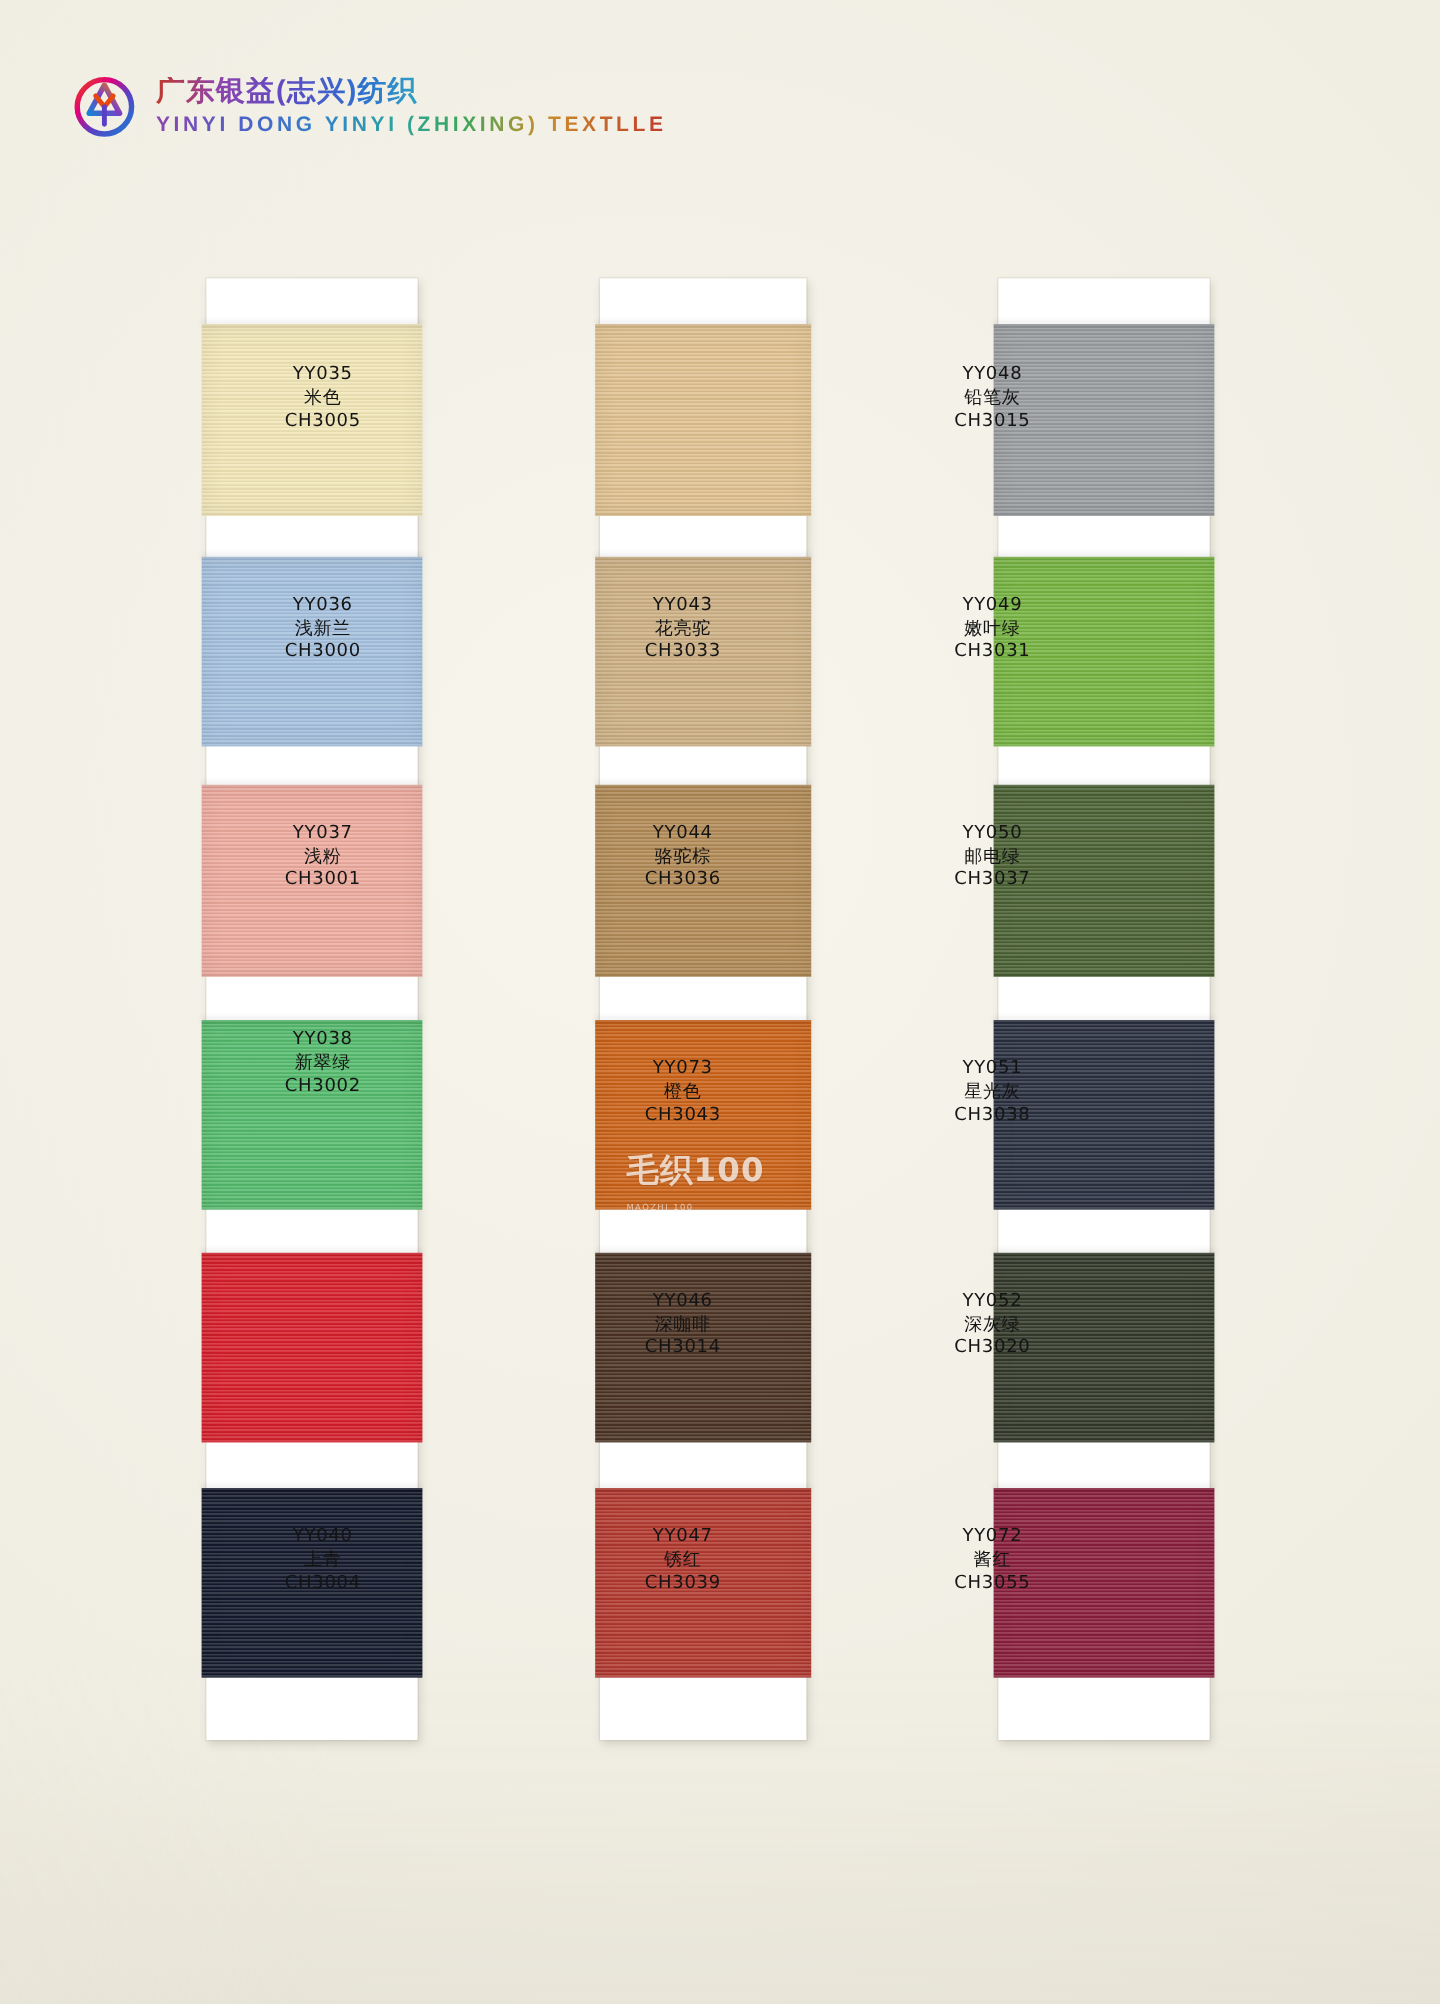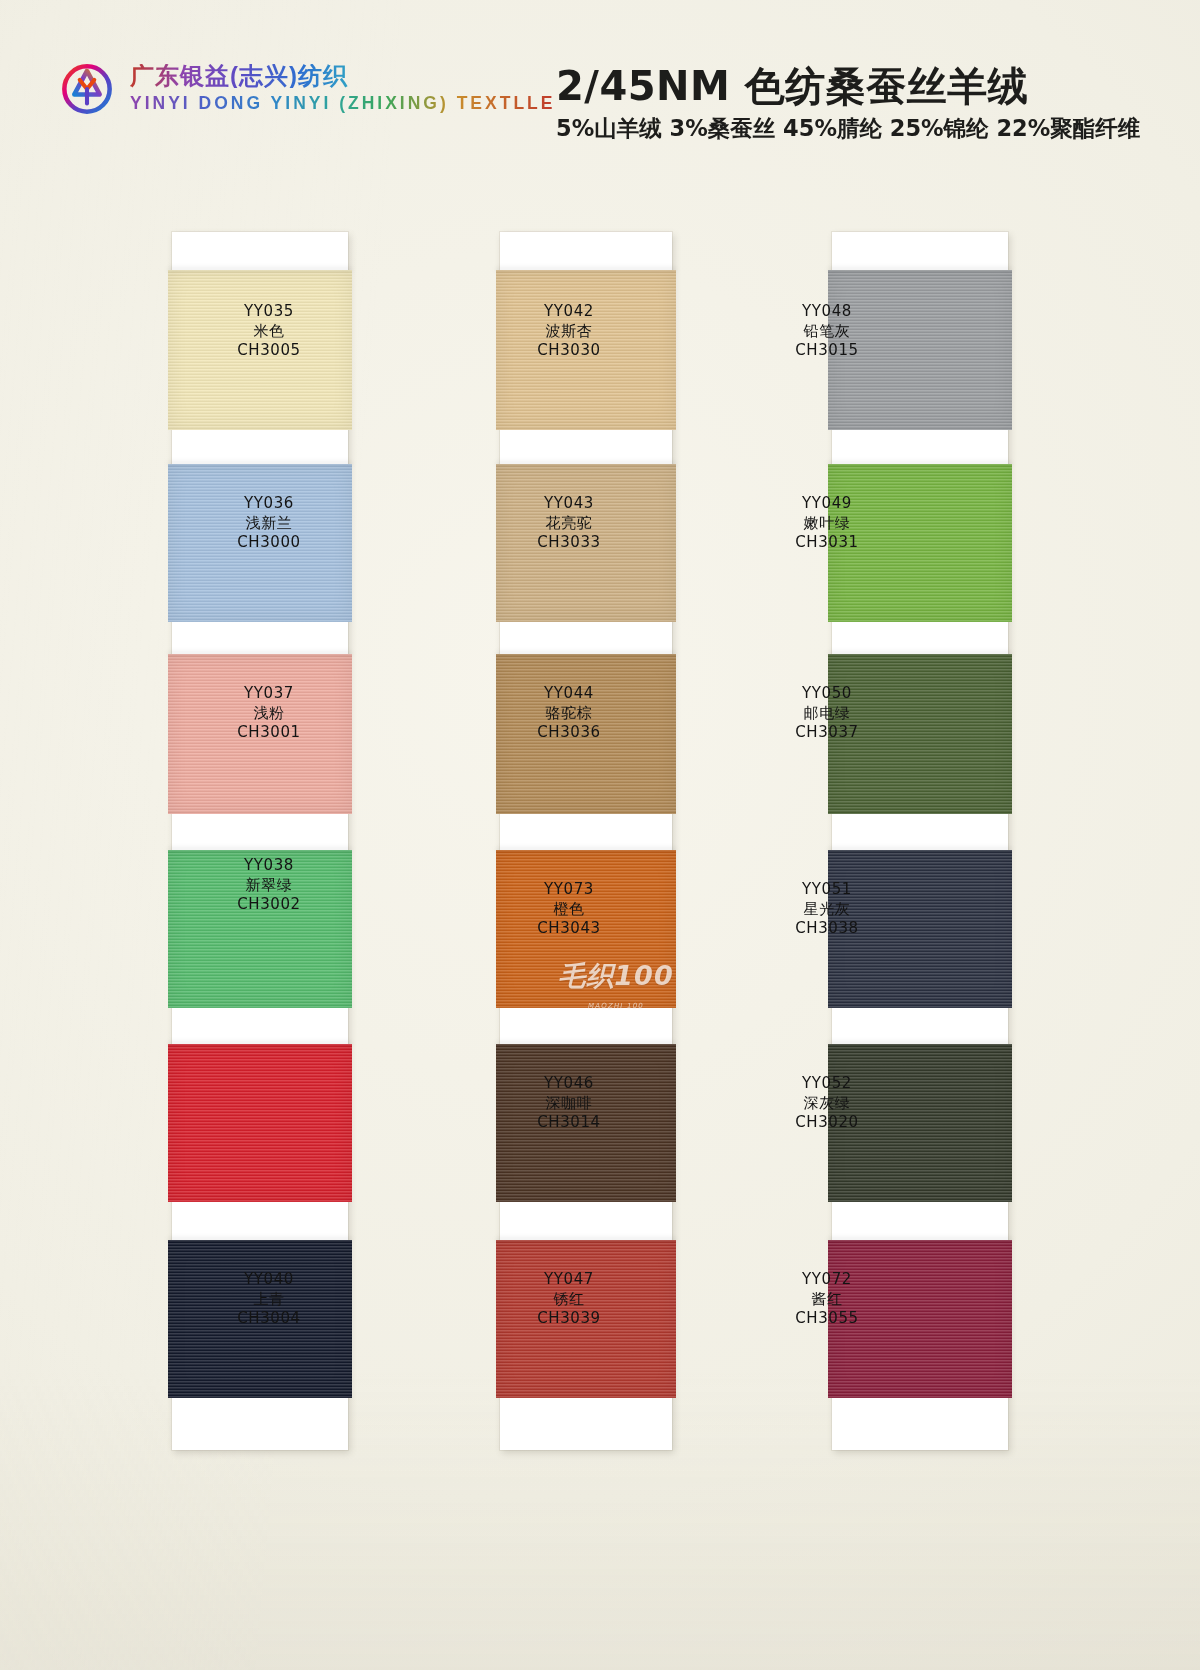--- a/index.html
+++ b/index.html
@@ -158,33 +158,32 @@
     letter-spacing: 0.6px;
     white-space: nowrap;
   }
   .col-1 .label { left: 22px; }
   .col-2 .label { left: -6px; }
   .col-3 .label { left: -80px; }
 
   
   .watermark {
     position: absolute;
-    left: 546px; top: 962px;
+    left: 522px; top: 962px;
     width: 140px;
-    text-align: center;
+    text-align: left;
     color: rgba(255,255,255,0.72);
     font-size: 27px;
     font-weight: 700;
     letter-spacing: 1px;
     line-height: 1;
     z-index: 6;
     font-family: "DejaVu Sans", "Liberation Sans", sans-serif;
     pointer-events: none;
     text-shadow: 0 1px 2px rgba(0,0,0,0.12);
-    font-style: italic;
   }
   .watermark .wm-sub {
     display: block;
     font-size: 7px;
     font-weight: 400;
     letter-spacing: 1.2px;
     margin-top: 14px;
     opacity: .85;
   }
 </style>
@@ -218,24 +217,20 @@
           <path d="M24 22 L32 32 L40 22" fill="none" stroke="#e8470f" stroke-width="4.5" stroke-linecap="round"></path>
           <path d="M32 32 L32 48" fill="none" stroke="#5b3fc4" stroke-width="4.5" stroke-linecap="round"></path>
         </svg>
       </span>
       <span class="brand-text">
         <span class="brand-cn">广东银益(志兴)纺织</span>
         <span class="brand-en">YINYI DONG YINYI (ZHIXING) TEXTLLE</span>
       </span>
     </div>
 
-    <div class="title-block">
-      <div class="title-main">2/45NM 色纺桑蚕丝羊绒</div>
-      <div class="title-sub">5%山羊绒 3%桑蚕丝 45%腈纶 25%锦纶 22%聚酯纤维</div>
-    </div>
   </div>
 
   <div class="columns">
     <div class="card-col col-1">
         <div class="swatch" style="top: 38px; height: 160px; background: rgb(242, 231, 184);"></div>
         <div class="label" style="top: 70px;">
           <span class="code">YY035</span>
           <span class="name">米色</span>
           <span class="ref">CH3005</span>
         </div>
@@ -260,25 +255,20 @@
         <div class="swatch" style="top: 812px; height: 158px; background: rgb(215, 31, 43);"></div>
         <div class="swatch" style="top: 1008px; height: 158px; background: rgb(20, 26, 44);"></div>
         <div class="label" style="top: 1038px;">
           <span class="code">YY040</span>
           <span class="name">上青</span>
           <span class="ref">CH3004</span>
         </div>
       </div>
     <div class="card-col col-2">
         <div class="swatch" style="top: 38px; height: 160px; background: rgb(224, 194, 144);"></div>
-        <div class="label" style="top: 70px;">
-          <span class="code">YY042</span>
-          <span class="name">波斯杏</span>
-          <span class="ref">CH3030</span>
-        </div>
         <div class="swatch" style="top: 232px; height: 158px; background: rgb(205, 176, 132);"></div>
         <div class="label" style="top: 262px;">
           <span class="code">YY043</span>
           <span class="name">花亮驼</span>
           <span class="ref">CH3033</span>
         </div>
         <div class="swatch" style="top: 422px; height: 160px; background: rgb(178, 138, 86);"></div>
         <div class="label" style="top: 452px;">
           <span class="code">YY044</span>
           <span class="name">骆驼棕</span>

